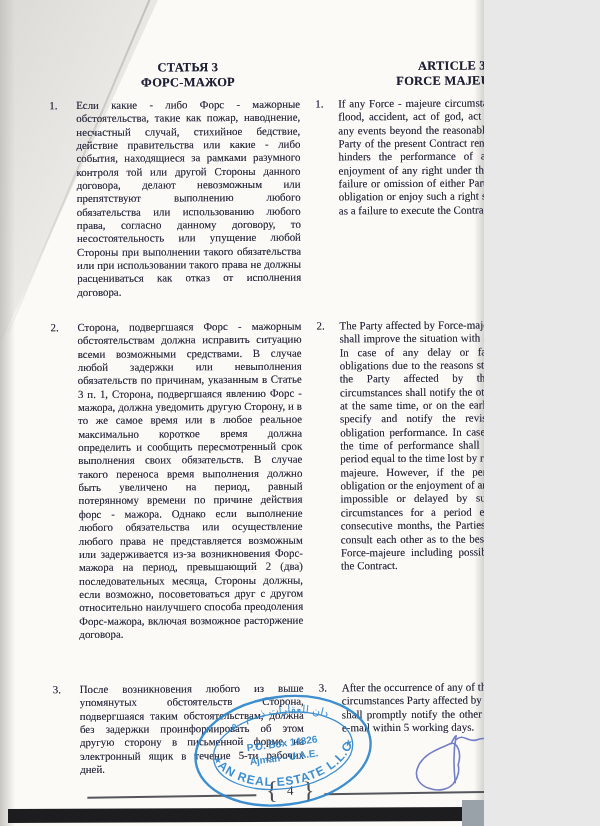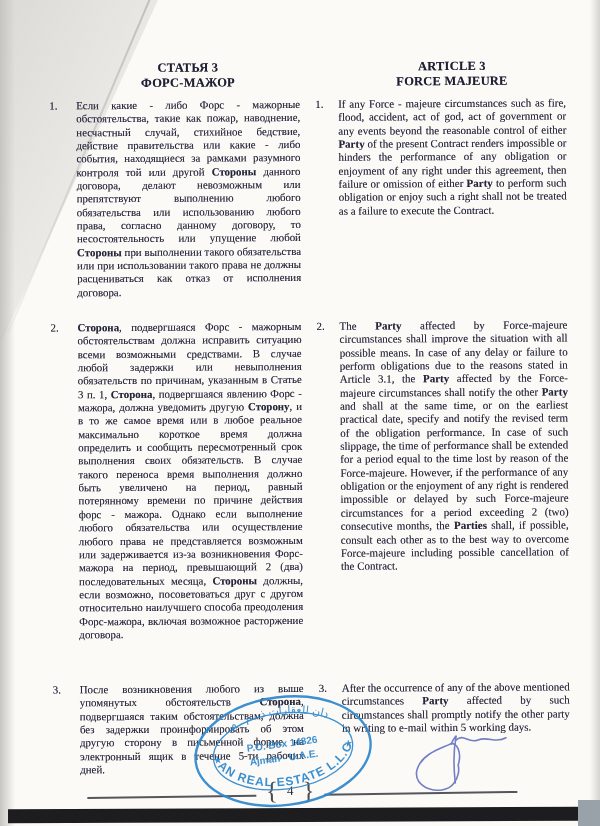--- a/index.html
+++ b/index.html
@@ -1,17 +1,17 @@
 <!DOCTYPE html>
 <html><head>
 <meta charset="utf-8">
 <style>
   html,body{margin:0;padding:0;background:#e8e8e8;}
   .canvas{
-    position:relative;width:600px;height:826px;overflow:hidden;
+    position:relative;width:484px;height:826px;overflow:hidden;
     background:#fbfaf7;
     font-family:"Liberation Serif", serif;
     color:#26263a;
   }
   
   .fold{position:absolute;left:0;top:0;width:158px;height:345px;
     background:linear-gradient(118deg,#dcdad7 0%,#eceae7 55%,#f6f5f2 100%);
     clip-path:polygon(0 0,100% 0,0 100%);}
   .crease{position:absolute;left:150px;top:-4px;width:2px;height:365px;
     background:linear-gradient(to bottom,rgba(186,184,180,.85),rgba(214,212,208,.25));
@@ -33,21 +33,21 @@
   .hdr-en{left:340px;width:228px;}
 
   .clause{position:absolute;text-align:justify;font-size:11px;line-height:13.35px;
     text-shadow:0 0 .3px rgba(35,35,60,.45);}
   .clause .num{position:absolute;top:0;font-size:11px;text-align:left;}
   .col-ru .clause{left:78px;width:224px;font-size:10.9px;}
   .col-ru .num{left:-27px;}
   .col-en .clause{left:340px;width:228px;}
   .col-en .num{left:-23px;}
   .t1{top:98px;} .t2{top:320px;} .t3{top:682px;}
-  b{font-weight:bold;}
+  b{font-weight:normal;}
 
   .rule{position:absolute;left:85px;top:794px;width:430px;height:1.6px;
     background:#55555c;transform:rotate(-0.45deg);}
   .pagenum{position:absolute;left:254px;top:777px;width:68px;height:28px;
     background:#fbfaf7;display:flex;align-items:center;justify-content:center;
     gap:9px;font-size:13px;color:#2b2b38;}
   .brace{font-size:25px;font-weight:400;color:#4a4a52;line-height:1;position:relative;top:-1px;}
 
   .stamp{position:absolute;left:190px;top:694px;width:182px;height:114px;
     transform:rotate(-7deg);opacity:.92;}

